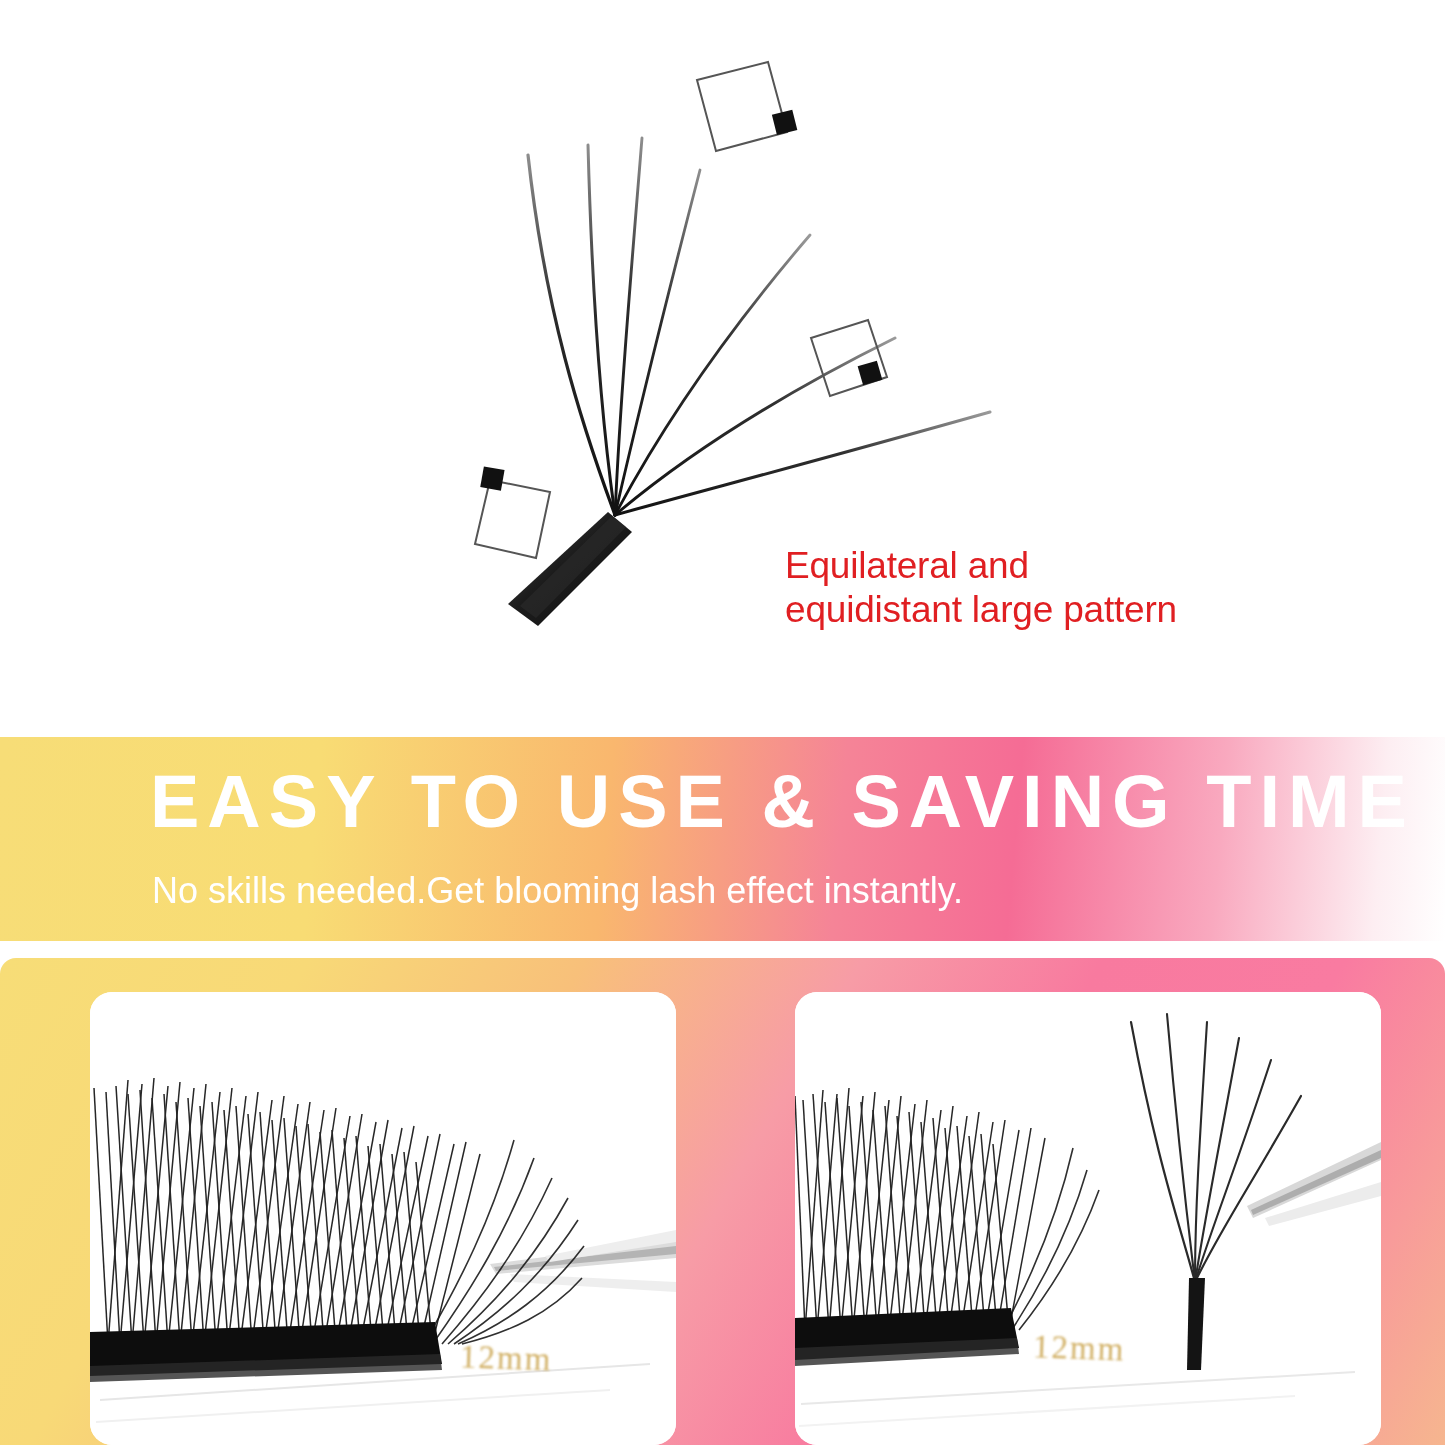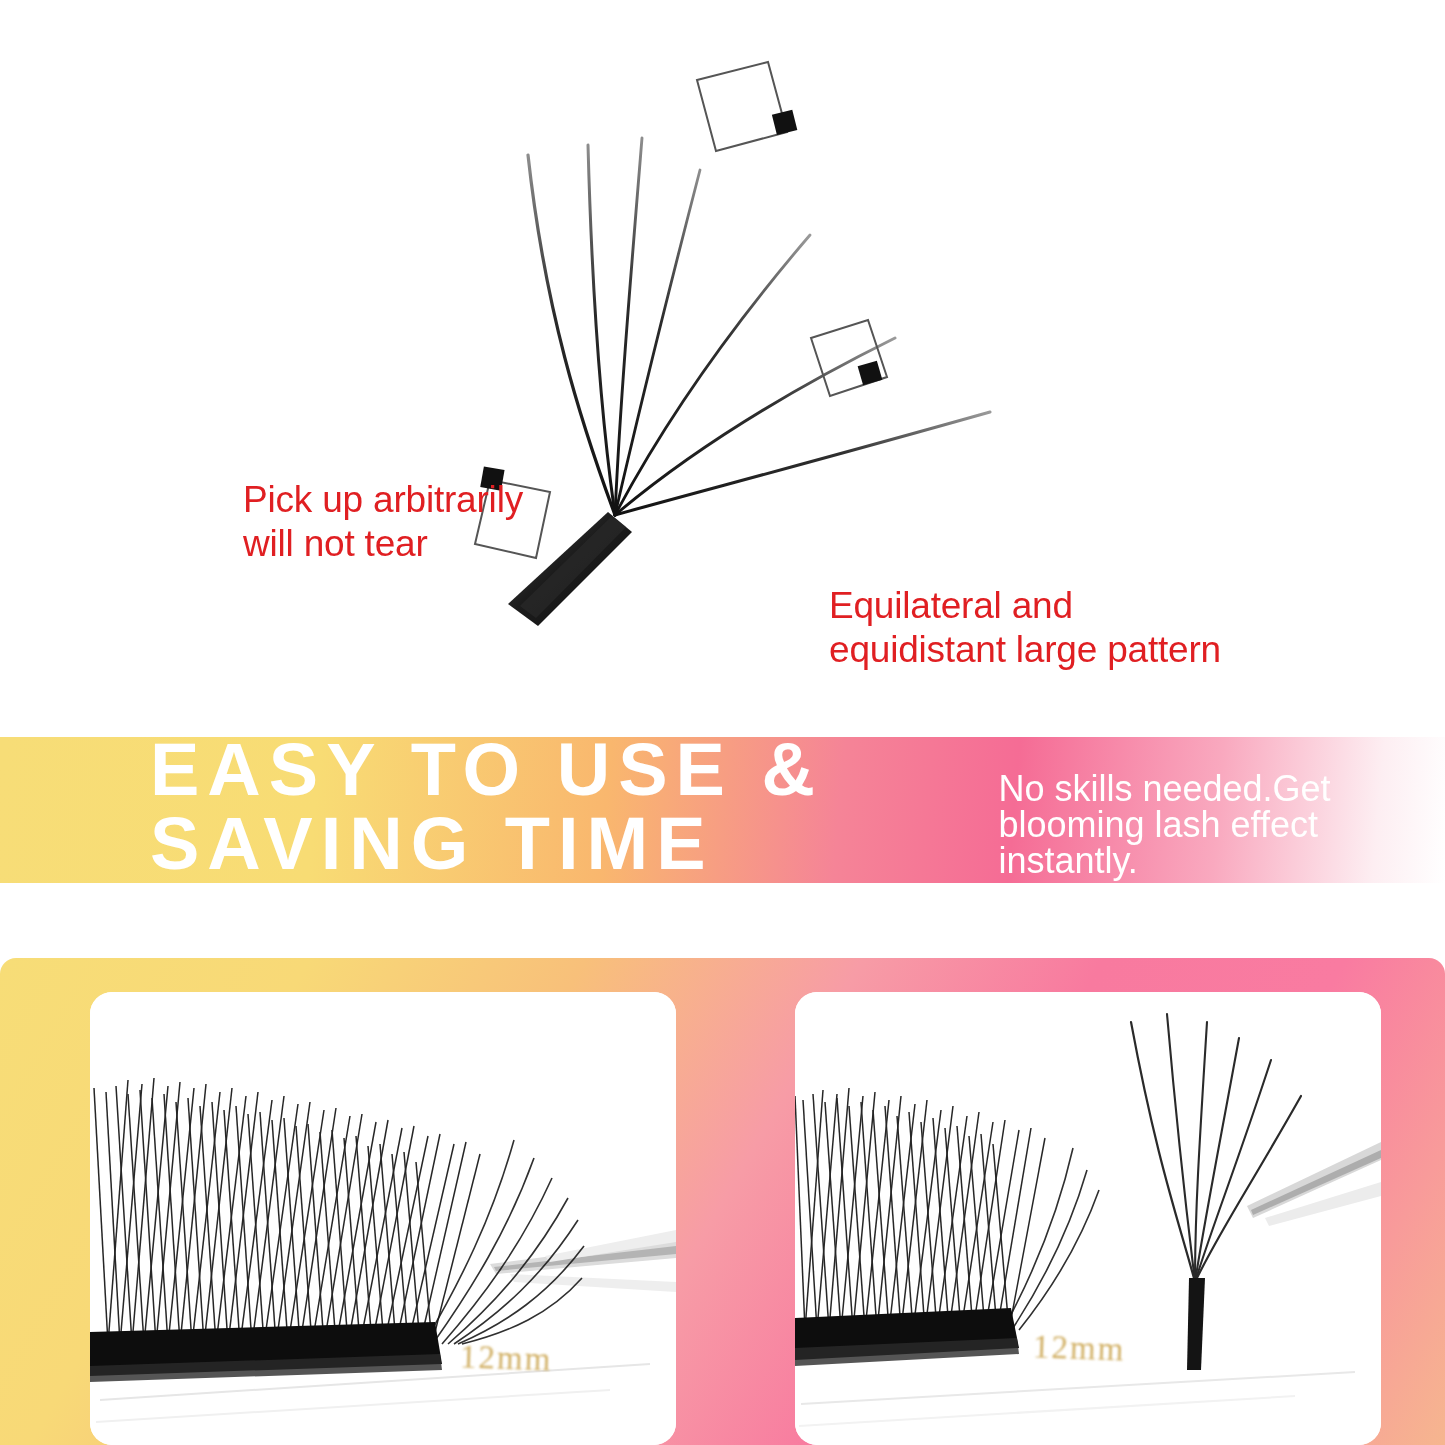--- a/index.html
+++ b/index.html
@@ -29,37 +29,37 @@
     position:absolute;
     color:#e01f22;
     font-size:37px;
     line-height:1.20;
     font-weight:400;
     white-space:pre-line;
     letter-spacing:-0.2px;
   }
   #callout-material { left:746px; top:72px; }
   #callout-pickup   { left:243px; top:478px; }
-  #callout-equal    { left:785px; top:584px;margin-left:44px; }
+  #callout-equal    { left:785px; top:544px; }
 
   
   #promo-banner {
     position:absolute; left:0; top:737px;
-    width:1445px; height:146px;
+    width:1445px; height:204px;
     background:linear-gradient(95deg,
         #f7dd77 0%,
         #f8dc74 22%,
         #f9b76e 42%,
         #f58497 58%,
         #f56c95 70%,
         #f9a9bf 84%,
         #fdeef2 95%,
         #ffffff 100%);
     display:flex;
-    flex-direction:row;
+    flex-direction:column;
     justify-content:center;
   }
   #promo-title {
     color:#ffffff;
     font-size:74px;
     font-weight:700;
     letter-spacing:8px;
     line-height:1;
     padding-left:150px;
     margin-top:-4px;
@@ -167,22 +167,20 @@
         <rect x="700" y="343" width="20" height="20" fill="#111111" transform="rotate(-16 710 353)"></rect>
       </g>
 
       <g>
         <polygon points="330,460 390,472 376,538 315,524" fill="none" stroke="#555555" stroke-width="2"></polygon>
         <rect x="322" y="448" width="21" height="21" fill="#111111" transform="rotate(10 332 458)"></rect>
       </g>
     </svg>
 
 
-    <div class="callout-text" id="callout-pickup">Pick up arbitrarily
-will not tear</div>
 
     <div class="callout-text" id="callout-equal">Equilateral and
 equidistant large pattern</div>
   </div>
 
   <div id="promo-banner">
     <div id="promo-title">EASY TO USE &amp; SAVING TIME</div>
     <div id="promo-subtitle">No skills needed.Get blooming lash effect instantly.</div>
   </div>
 

